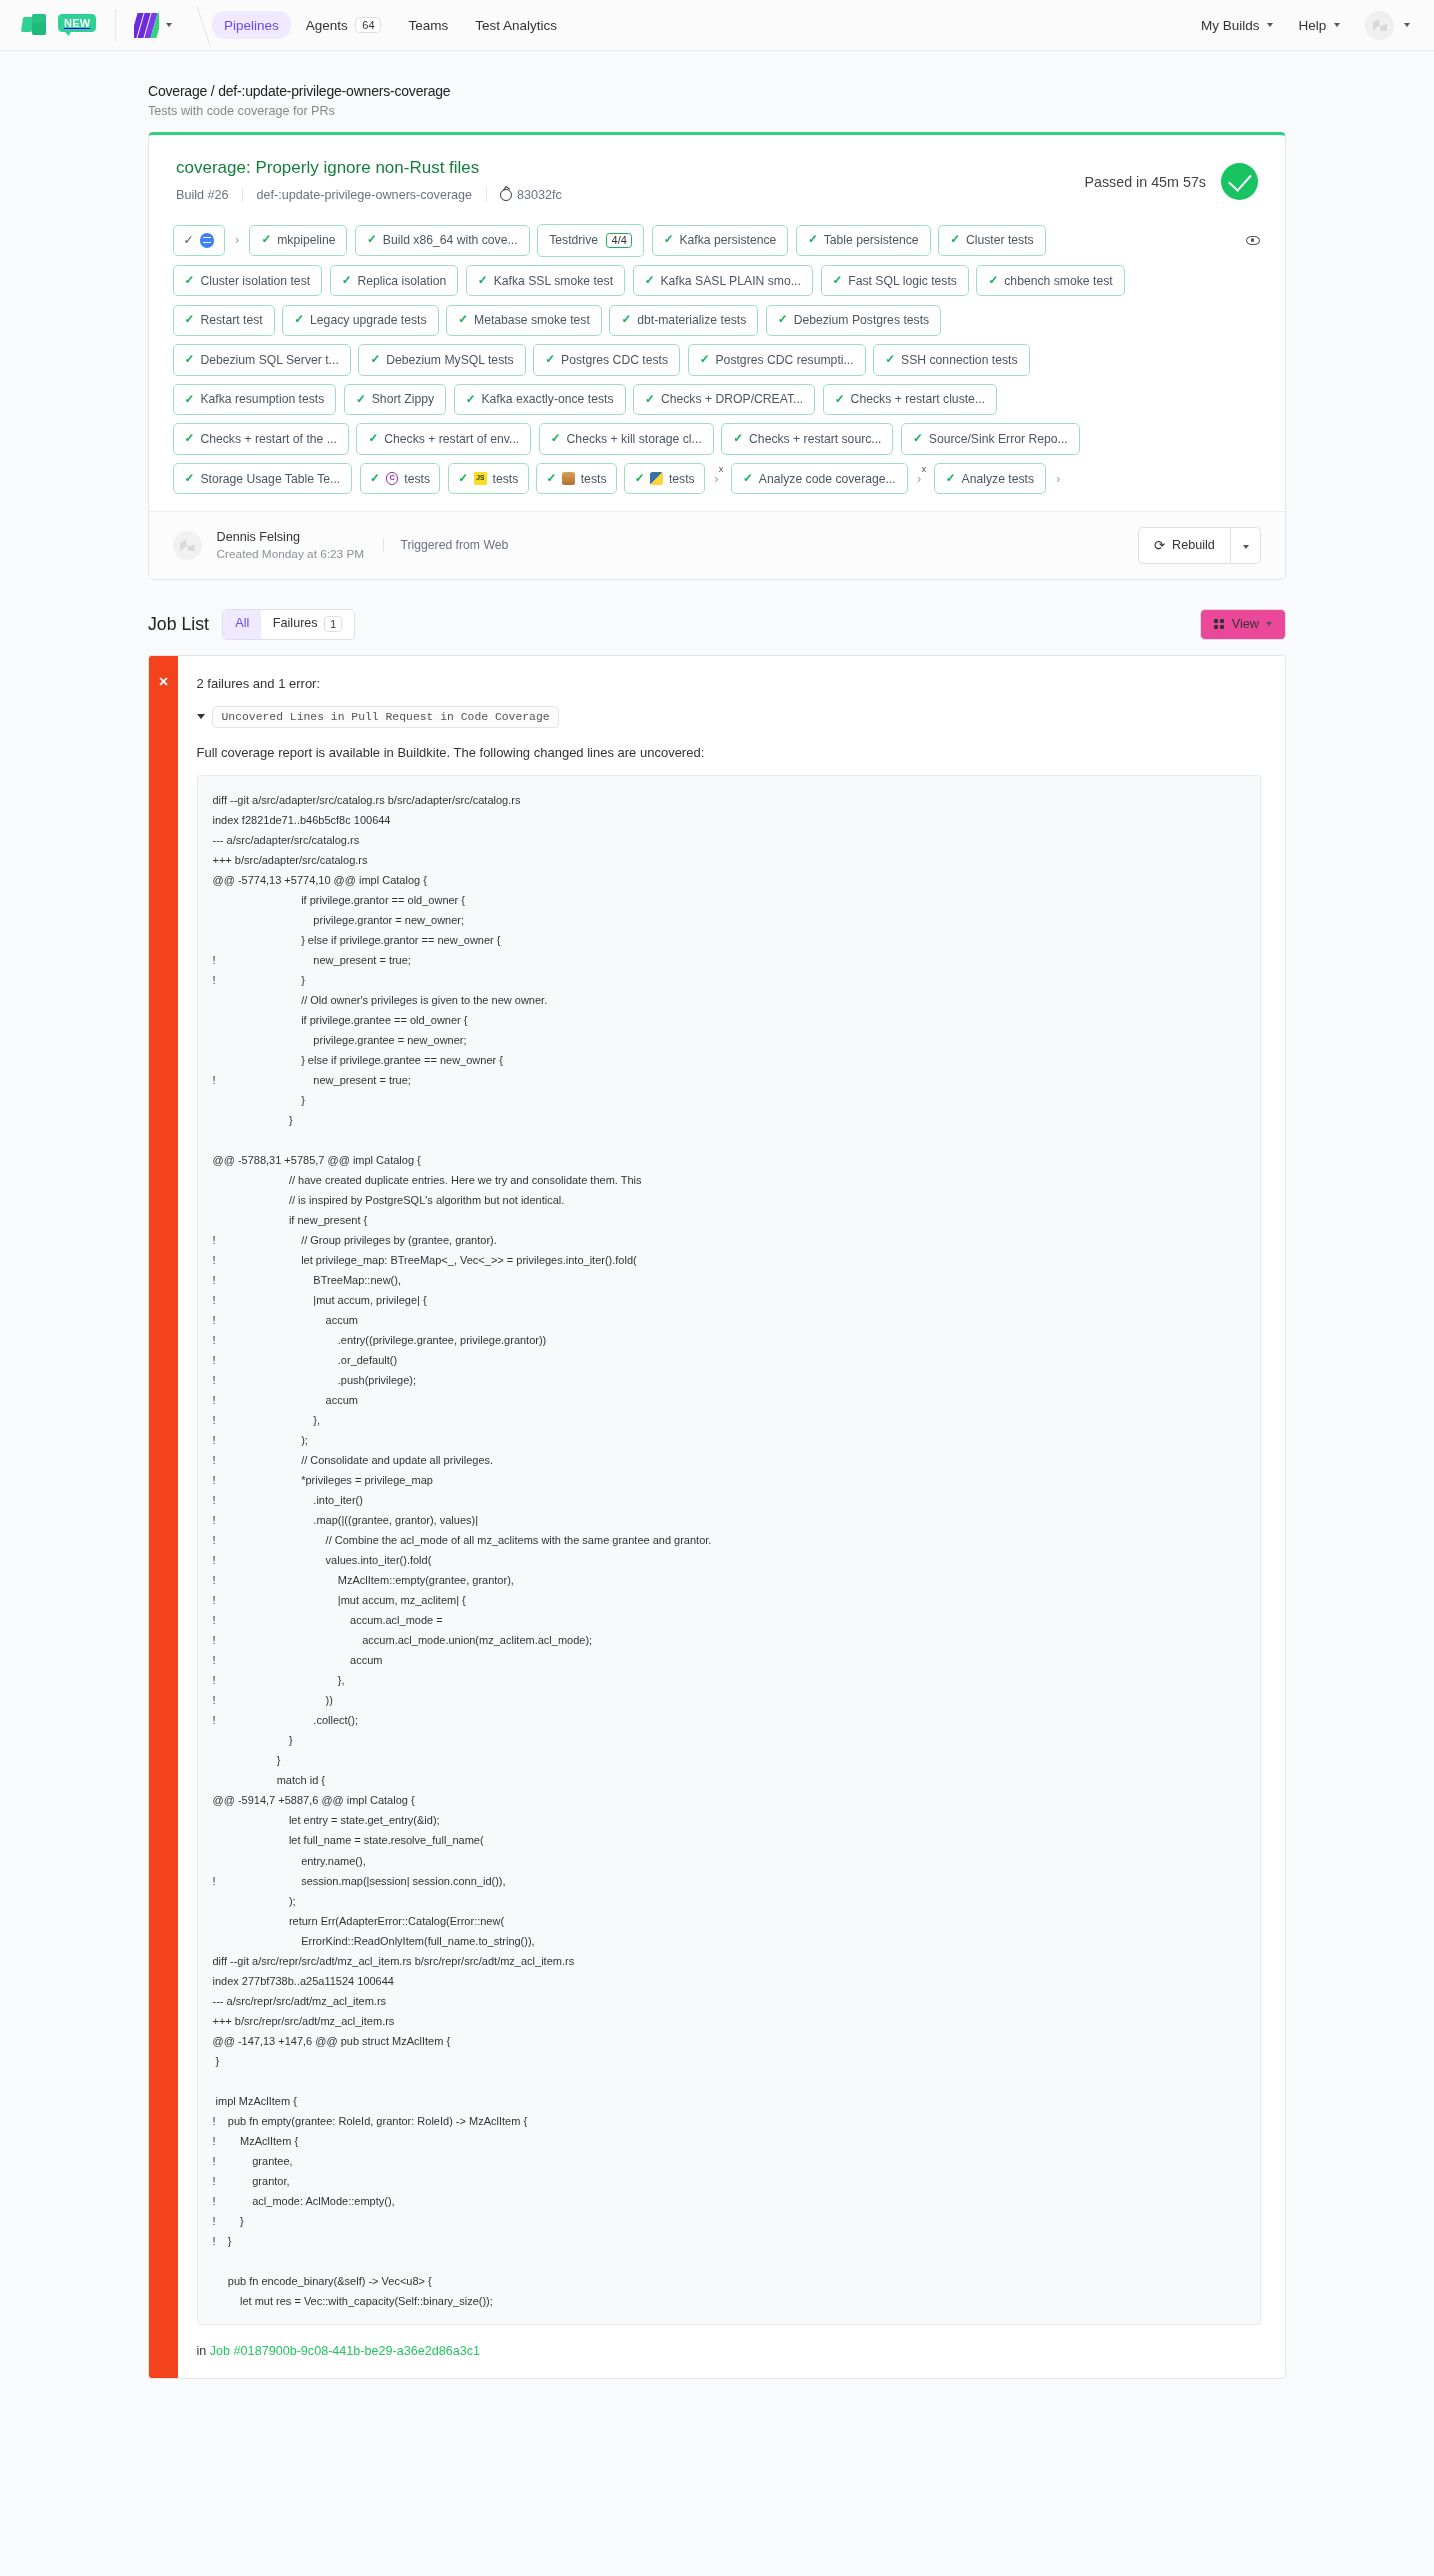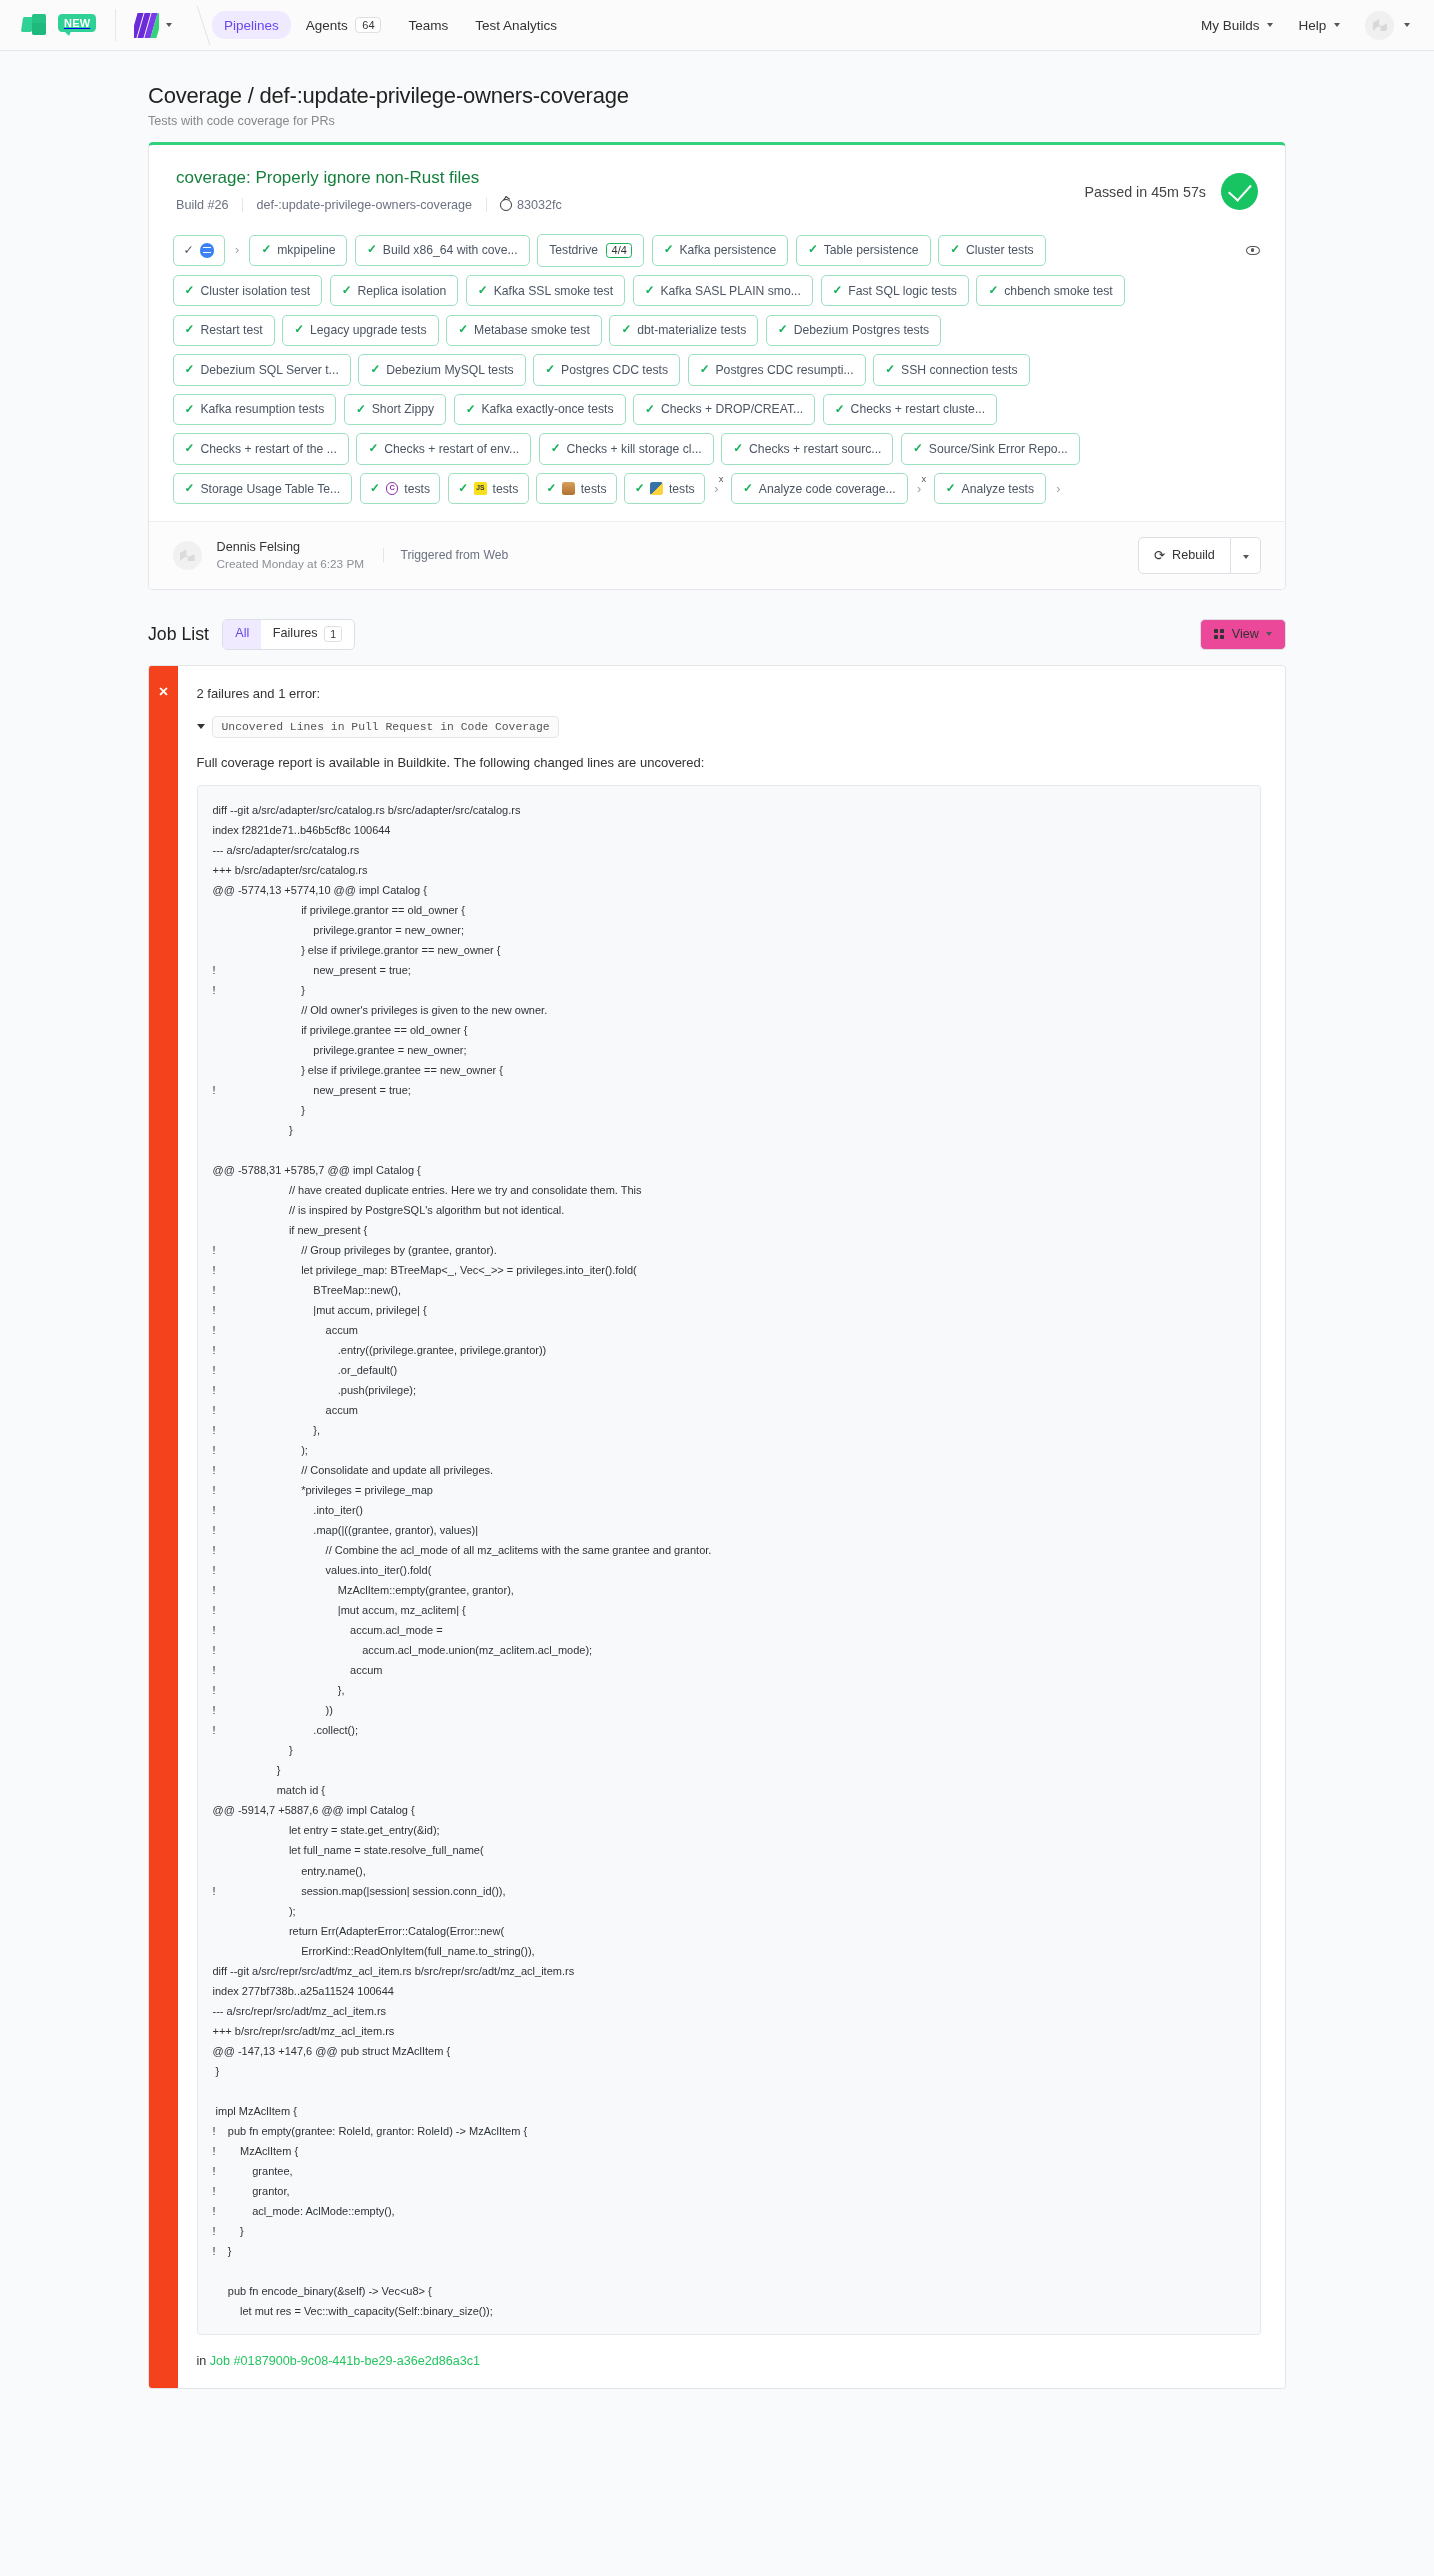--- a/index.html
+++ b/index.html
@@ -61,21 +61,21 @@
   .avatar{
      width:29px;height:29px;border-radius:50%;background:#f0f0f1;
      display:flex;align-items:center;justify-content:center;
   }
   .avatar span{ width:14.3px;height:11.8px; background:#d8d8da; border-radius:1.7px;
      clip-path:polygon(0 30%,45% 0,45% 70%,100% 40%,100% 100%,55% 100%,55% 45%,0 100%);}
 
   
   .page{ width:1434px; padding:0 148px; }
   .page-head{ padding:32px 0 13.5px; }
-  .page-title{ font-size:22px; color:#222; letter-spacing:-0.2px; }
+  .page-title{ font-size:14px; color:#222; letter-spacing:-0.2px; }
   .page-sub{ font-size:12.6px; color:#888; margin-top:5px; }
 
   
   .build-card{
      border:0.8px solid #e3e5e8; border-radius:5px; background:#fff;
      border-top:3.4px solid #30d07e; overflow:hidden;
   }
   .build-top{ display:flex; align-items:flex-start; padding:23.6px 27px 18.5px; }
   .build-msg{ font-size:17px; color:#15803d; }
   .build-meta{ margin-top:10px; font-size:12.6px; color:#6b7280; display:flex; align-items:center; gap:0;}

